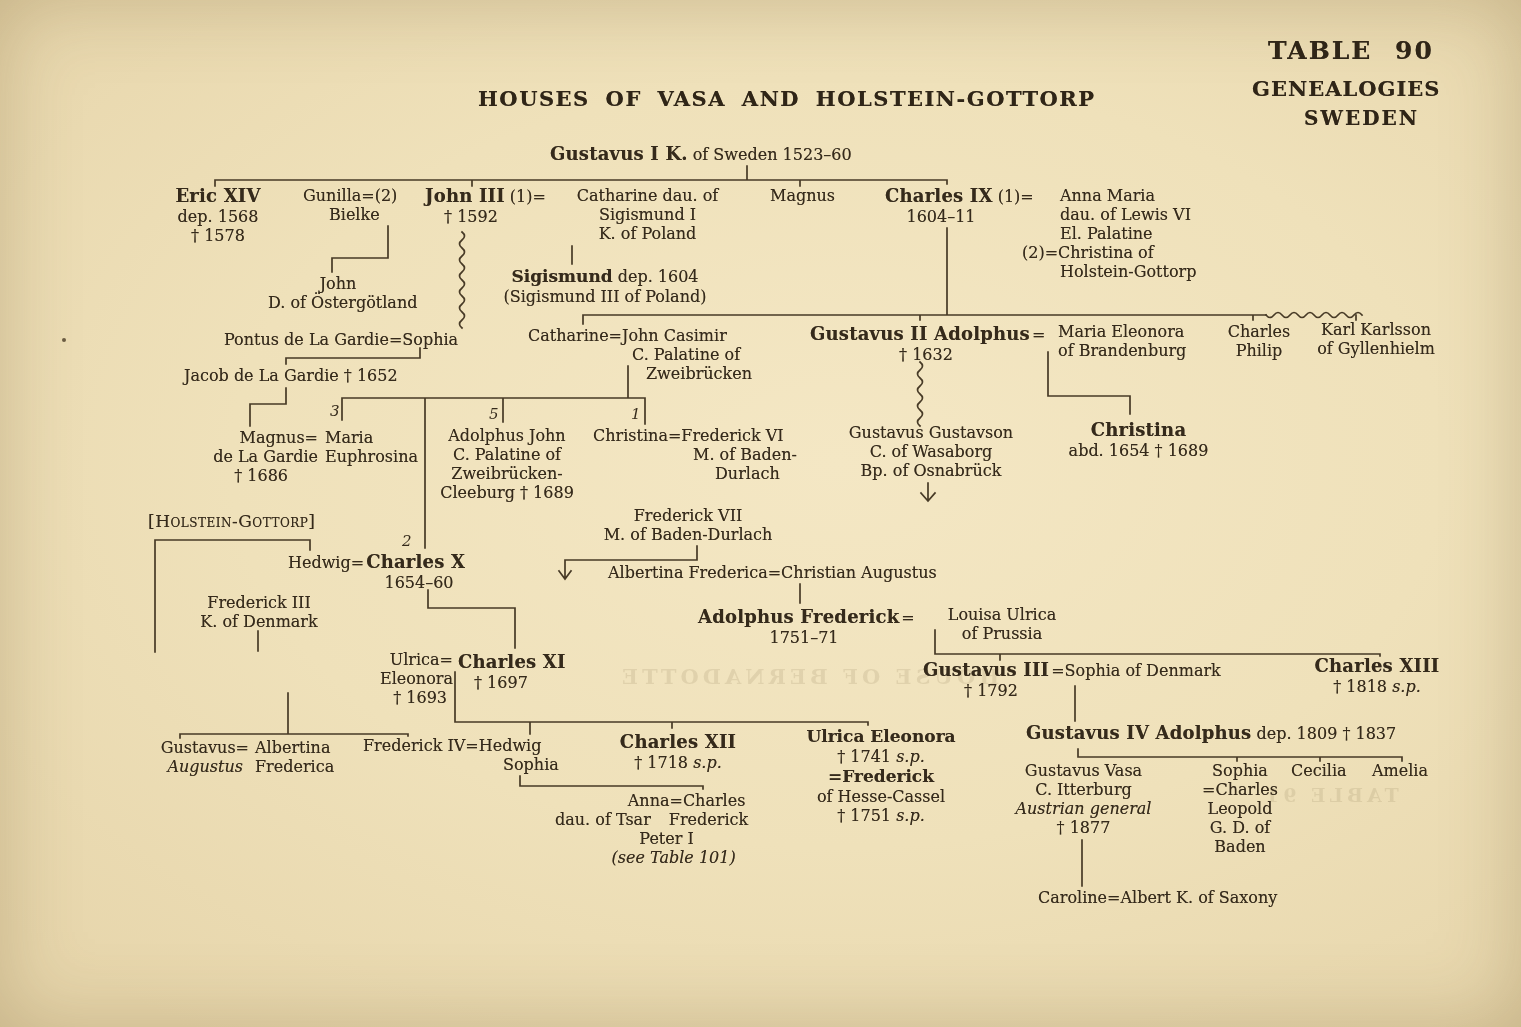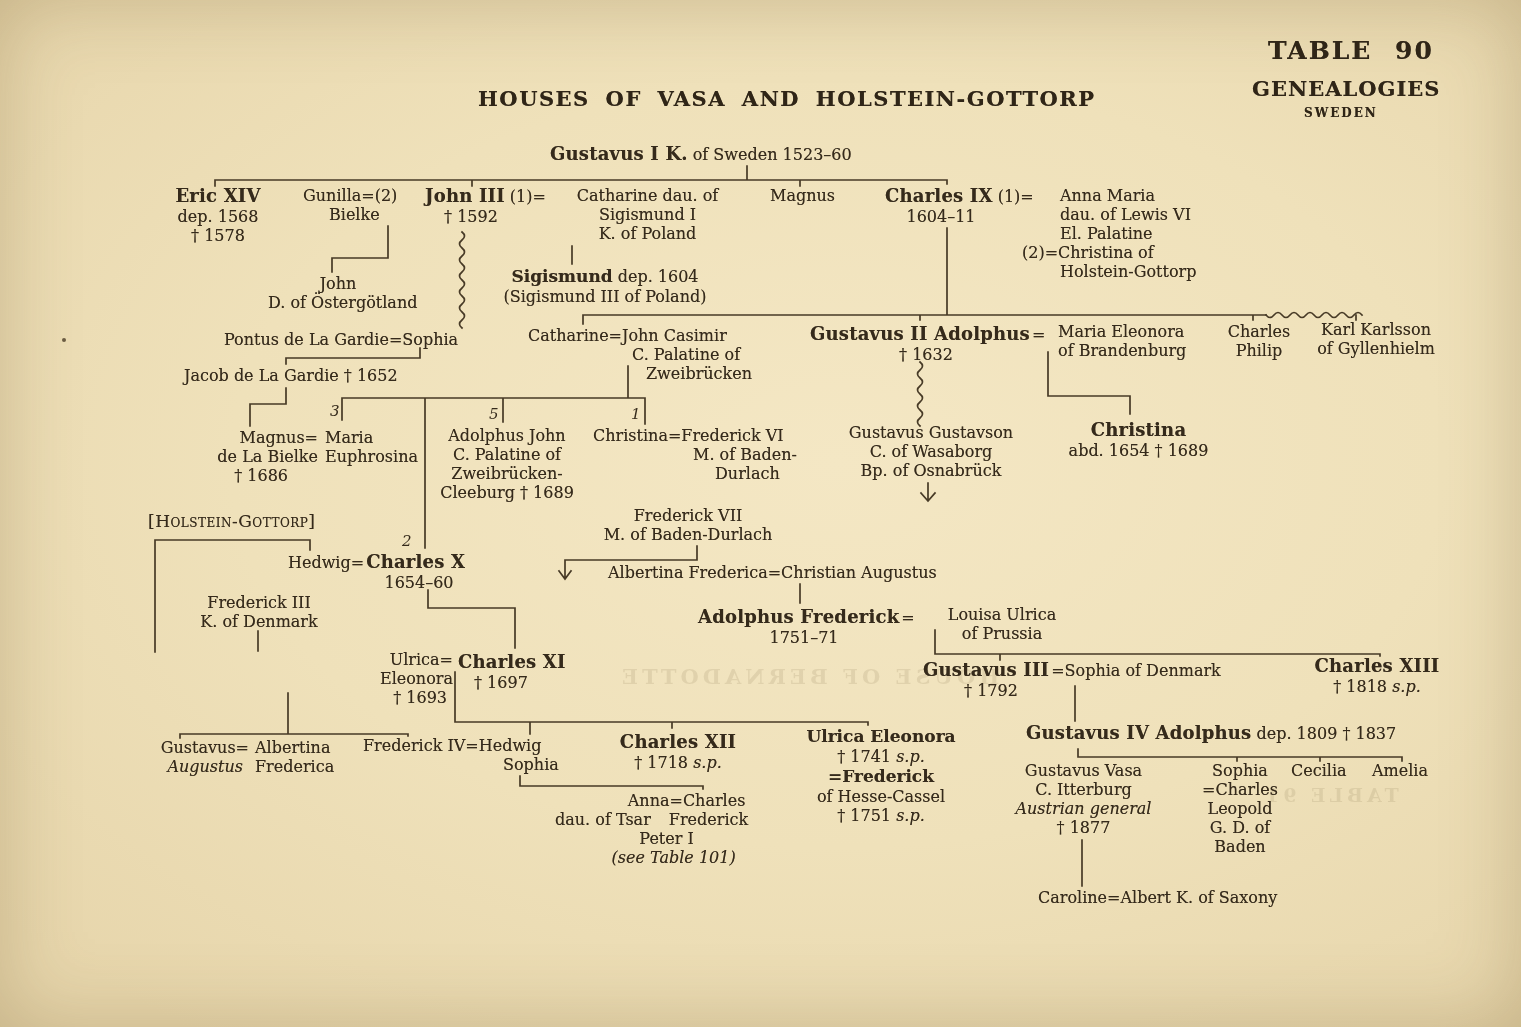--- a/index.html
+++ b/index.html
@@ -59,21 +59,21 @@
       <path d="M1082,840 V886"></path>
     </g>
   </svg>
 
   <div class="bleed" style="left:618px;top:664px;font-size:21px;">HOUSE OF BERNADOTTE</div>
   <div class="bleed" style="left:1262px;top:784px;font-size:19px;">TABLE 91</div>
   <div class="speck"></div>
 
   <div class="hdr" style="left:1268px;top:36px;font-size:25px;letter-spacing:2px;word-spacing:12px;">TABLE 90</div>
   <div class="hdr" style="left:1252px;top:76px;font-size:21px;letter-spacing:1px;">GENEALOGIES</div>
-  <div class="hdr" style="left:1304px;top:106px;font-size:12px;letter-spacing:2px;">SWEDEN</div>
+  <div class="hdr" style="left:1304px;top:106px;font-size:20px;letter-spacing:2px;">SWEDEN</div>
   <div class="hdr" style="left:478px;top:86px;font-size:21px;letter-spacing:1.5px;word-spacing:7px;">HOUSES OF VASA AND HOLSTEIN-GOTTORP</div>
 
   <div class="n la" style="left:550px;top:142px;">
     <div class="row">
       <span class="b">Gustavus I K.</span>
       <span>of Sweden 1523–60</span>
     </div>
   </div>
 
   <div class="n" style="left:168px;top:184px;width:100px;">
@@ -165,21 +165,21 @@
   </div>
 
   <div class="ord" style="left:330px;top:402px;">3</div>
   <div class="ord" style="left:489px;top:405px;">5</div>
   <div class="ord" style="left:631px;top:405px;">1</div>
   <div class="ord" style="left:402px;top:532px;">2</div>
 
   <div class="n cols" style="left:196px;top:428px;">
     <div class="ra" style="width:122px;">
       <div>Magnus=</div>
-      <div>de La Bielke</div>
+      <div>de La Gardie</div>
       <div style="margin-right:30px;">† 1686</div>
     </div>
     <div class="la">
       <div>Maria</div>
       <div>Euphrosina</div>
     </div>
   </div>
 
   <div class="n" style="left:432px;top:426px;width:150px;">
     <div>Adolphus John</div>

